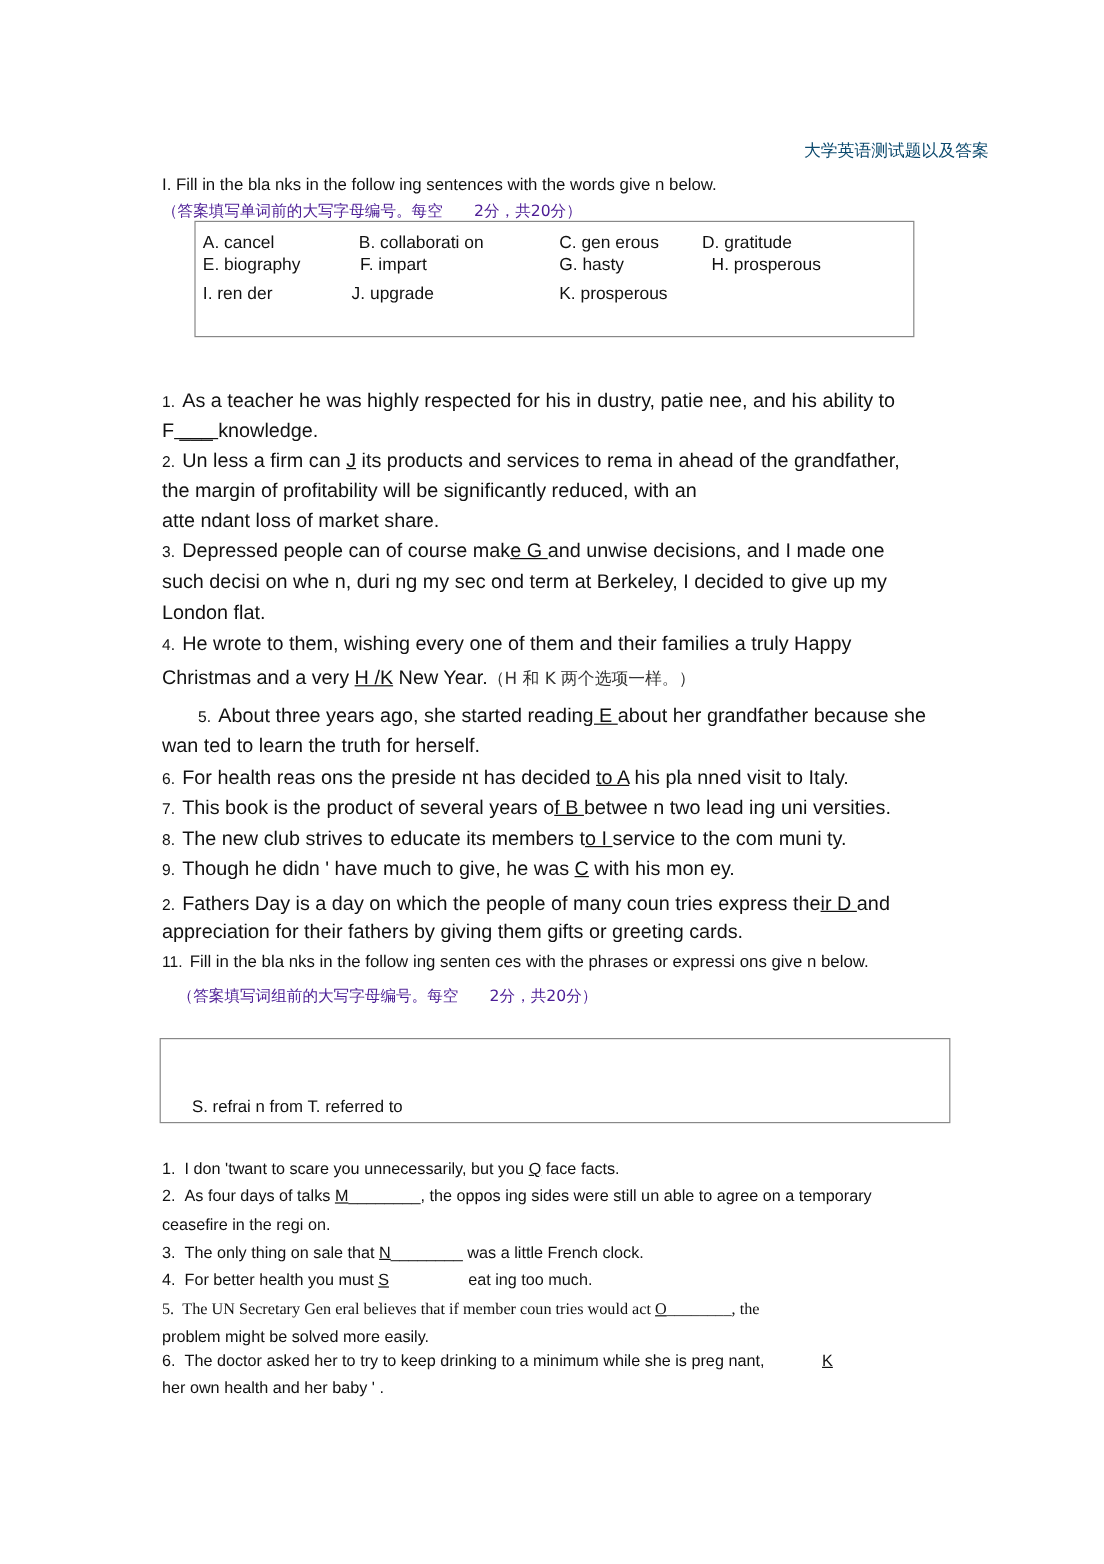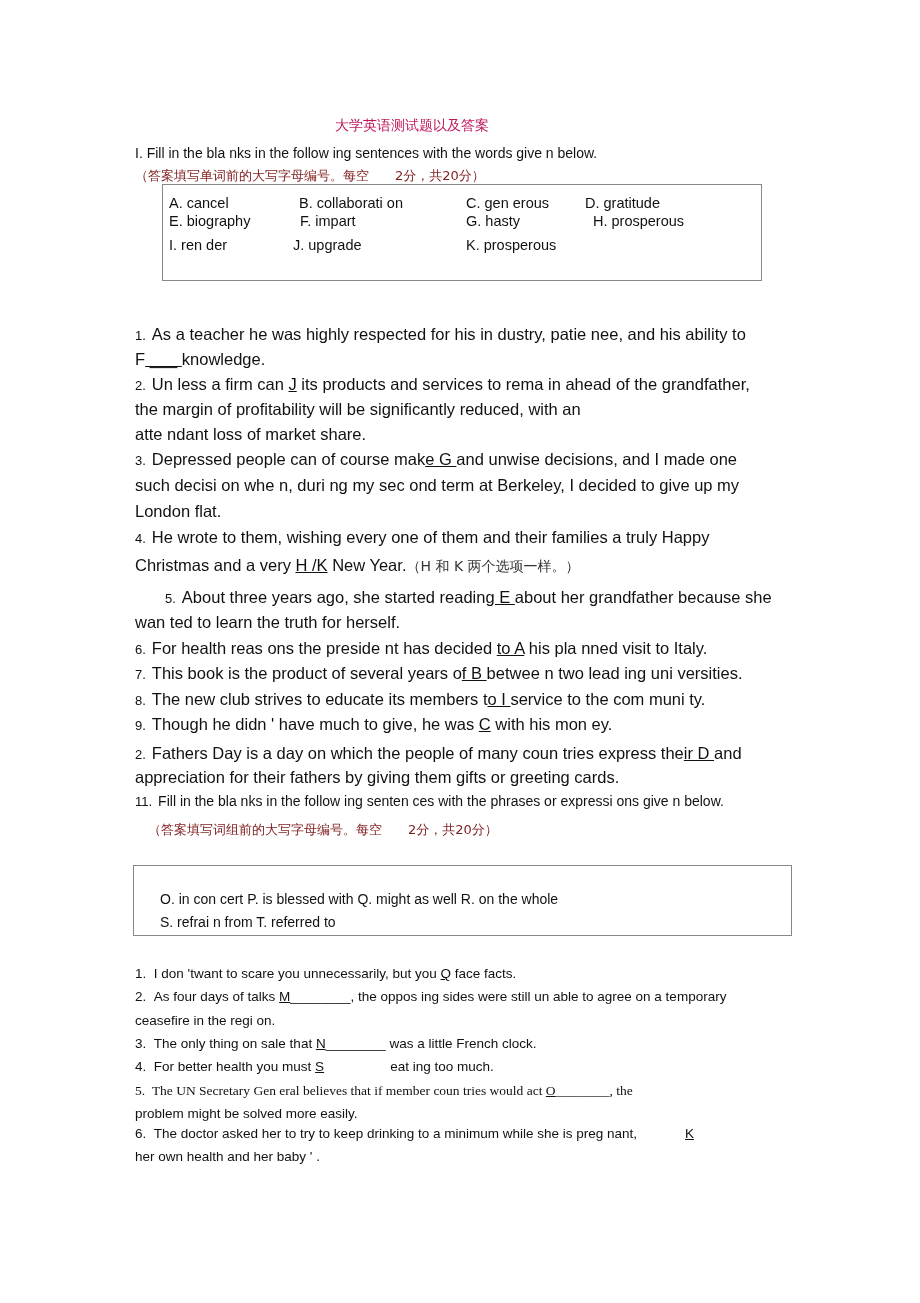--- a/index.html
+++ b/index.html
@@ -1,22 +1,22 @@
 <!DOCTYPE html>
 <html><head>
 <meta charset="utf-8">
 <style>
   html, body { margin: 0; padding: 0; background: #ffffff; }
   body { width: 920px; height: 1303px; position: relative; overflow: hidden;
          font-family: "Liberation Sans", "DejaVu Sans", sans-serif; color: #111; }
   .abs { position: absolute; white-space: nowrap; }
-  .title { top: 117px; left: 0; width: 824px; text-align: center; font-size: 14px; color: #be185d;
+  .title { top: 117px; left: 0; width: 824px; text-align: right; font-size: 14px; color: #0c4a6e;
            font-family: "DejaVu Sans", sans-serif; }
   .sec-head { font-size: 14px; }
-  .note { font-size: 13px; color: #7f1d1d; font-family: "DejaVu Sans", sans-serif; }
+  .note { font-size: 13px; color: #4c1d95; font-family: "DejaVu Sans", sans-serif; }
   .box1 { position: absolute; left: 162px; top: 184px; width: 598px; height: 95px; border: 1px solid #888; }
   .opt { position: absolute; font-size: 14.5px; white-space: nowrap; }
   .q { position: absolute; left: 135px; font-size: 16.5px; white-space: nowrap; line-height: 20px; }
   .q .num { font-size: 13px; margin-right: 6px; }
   .u { text-decoration: underline; }
   .box2 { position: absolute; left: 133px; top: 865px; width: 657px; height: 69px; border: 1px solid #888; }
   .phr { position: absolute; left: 26px; font-size: 14px; white-space: nowrap; }
   .q2 { position: absolute; left: 135px; font-size: 13.5px; white-space: nowrap; }
   .cn { font-family: "DejaVu Sans", sans-serif; font-size: 14px; color: #333; }
 </style>
@@ -93,21 +93,20 @@
   <span class="num">2.</span><span>Fathers Day is a day on which the people of many coun tries express the</span><span class="u">ir D </span><span>and</span>
 </div>
 <div class="q" style="top:767px;">appreciation for their fathers by giving them gifts or greeting cards.</div>
 
 <div class="abs" style="left:135px;top:793px;font-size:14px;">
   <span style="font-size:13px;margin-right:6px;">11.</span><span>Fill in the bla nks in the follow ing senten ces with the phrases or expressi ons give n below.</span>
 </div>
 <div class="abs note" style="left:148px;top:821px;">（答案填写词组前的大写字母编号。每空　　2分，共20分）</div>
 
 <div class="box2">
-  <span class="phr" style="top:25px;">O. in con cert P. is blessed with Q. might as well R. on the whole</span>
   <span class="phr" style="top:48px;">S.  refrai n from T. referred to</span>
 </div>
 
 <div class="q2" style="top:966px;">
   <span>1.</span>&nbsp;&nbsp;<span>I don 'twant to scare you unnecessarily, but you </span><span class="u">Q</span><span> face facts.</span>
 </div>
 
 <div class="q2" style="top:989px;">
   <span>2.</span>&nbsp;&nbsp;<span>As four days of talks </span><span class="u">M</span><span>________</span><span>, the oppos ing sides were still un able to agree on a temporary</span>
 </div>

